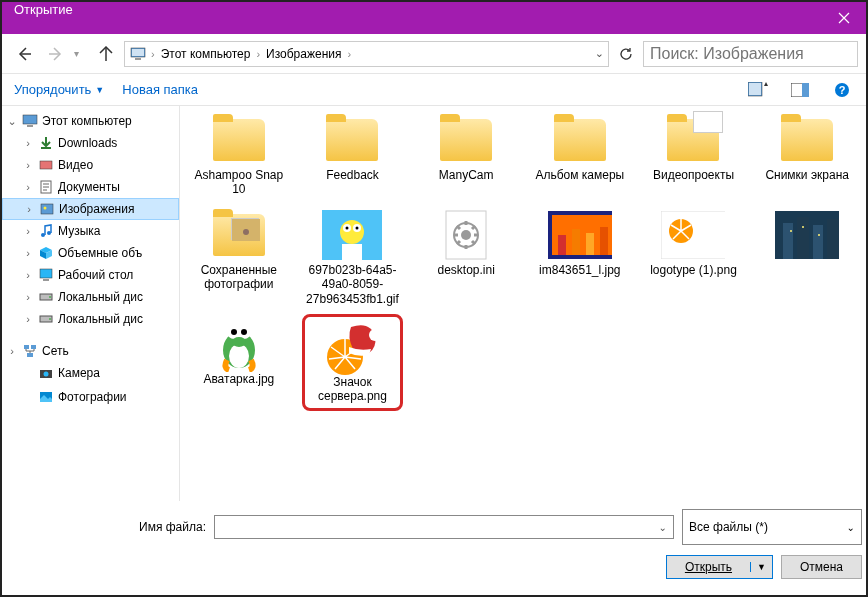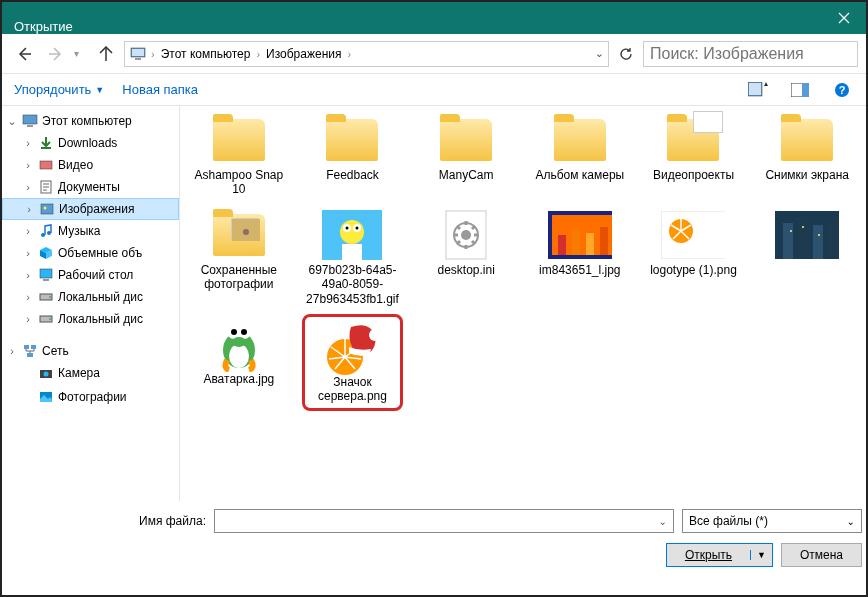--- a/index.html
+++ b/index.html
@@ -1,17 +1,17 @@
 <!DOCTYPE html>
 <html><head>
 <meta charset="utf-8">
 <style>
 * { box-sizing: border-box; margin: 0; padding: 0; font-family: 'Segoe UI', Tahoma, sans-serif; }
 body { background: #fff; width: 868px; height: 597px; border: 2px solid #222; position: relative; }
-.titlebar { background: #0f766e; height: 32px; display: flex; align-items: flex-end; justify-content: space-between; padding: 0 0 0 12px; color: #fff; }
+.titlebar { background: #a21caf; height: 32px; display: flex; align-items: flex-start; justify-content: space-between; padding: 0 0 0 12px; color: #fff; }
 .titlebar .title { font-size: 13px; }
 .titlebar .close { width: 45px; height: 32px; display: flex; align-items: center; justify-content: center; cursor: pointer; }
 .navbar { height: 40px; display: flex; align-items: center; padding: 0 8px; gap: 4px; background: #fff; border-bottom: 1px solid #e5e5e5; }
 .nav-arrow { width: 28px; height: 28px; display: flex; align-items: center; justify-content: center; color: #555; cursor: pointer; }
 .nav-arrow.disabled { color: #bbb; }
 .nav-chevdown { width: 14px; color: #999; font-size: 10px; }
 .breadcrumb-wrap { flex: 1; display: flex; align-items: center; border: 1px solid #ccc; height: 26px; padding: 0 4px; gap: 4px; }
 .bc-icon { width: 18px; height: 18px; display: flex; align-items: center; justify-content: center; }
 .bc-sep { color: #888; font-size: 11px; }
 .bc-item { font-size: 12px; color: #000; padding: 0 2px; }
@@ -35,21 +35,21 @@
 .file-item.highlighted { border: 3px solid #d62828; border-radius: 8px; }
 .file-thumb { width: 64px; height: 52px; display: flex; align-items: center; justify-content: center; margin-bottom: 2px; }
 .file-name { font-size: 12px; line-height: 1.2; max-width: 110px; word-wrap: break-word; }
 .folder-ico { width: 52px; height: 42px; background: linear-gradient(#ffe9a8, #f5c444); border-radius: 2px 6px 2px 2px; position: relative; }
 .folder-ico::before { content: ''; position: absolute; top: -5px; left: 0; width: 20px; height: 8px; background: #f5c444; border-radius: 2px 4px 0 0; }
 .bottom { padding: 8px 4px; }
 .filename-row { display: flex; align-items: center; gap: 8px; margin-bottom: 10px; }
 .filename-row label { font-size: 12px; width: 200px; text-align: right; }
 .filename-row .fn-input { flex: 1; border: 1px solid #888; height: 24px; display: flex; align-items: center; justify-content: flex-end; padding: 0 6px; }
 .filename-row .fn-dd { font-size: 10px; color: #555; }
-.filter-dd { width: 180px; border: 1px solid #888; height: 24px; font-size: 12px; display: flex; align-items: center; padding: 0 6px; justify-content: space-between; }
+.filter-dd { width: 180px; border: 1px solid #888; height: 36px; font-size: 12px; display: flex; align-items: center; padding: 0 6px; justify-content: space-between; }
 .btn-row { display: flex; justify-content: flex-end; gap: 8px; padding-right: 0; }
 .btn { border: 1px solid #aaa; background: #e1e1e1; font-size: 12px; height: 24px; cursor: pointer; display: flex; align-items: center; }
 .btn.primary { border: 1px solid #0078d7; }
 .btn-main { padding: 0 18px; }
 .btn-split { border-left: 1px solid #0078d7; padding: 0 6px; font-size: 9px; }
 .btn.cancel { padding: 0 18px; }
 svg { display: block; }
 </style>
 </head>
 <body>

